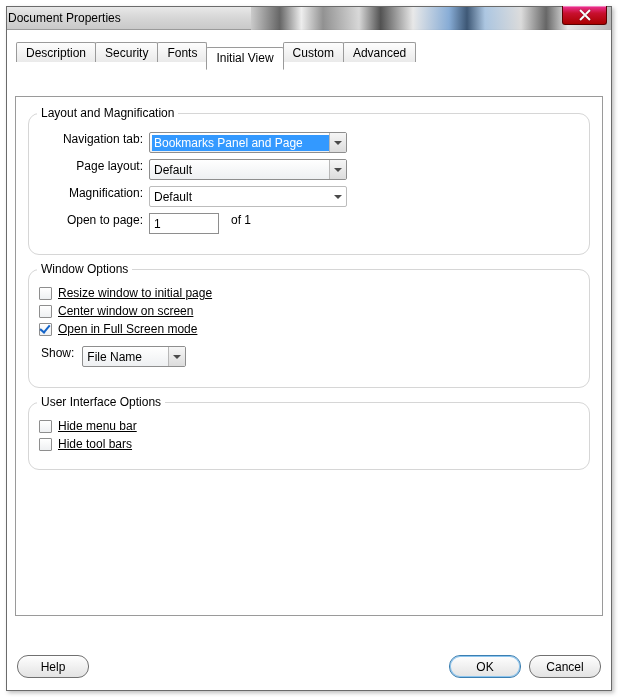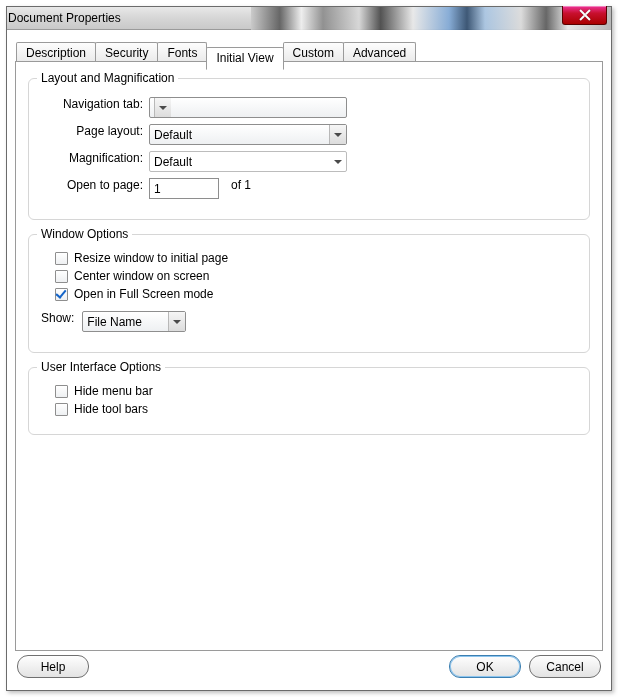--- a/index.html
+++ b/index.html
@@ -82,20 +82,21 @@
     box-shadow: 0 0 1px rgba(0,0,0,0.6);
   }
   .close-x::before { transform: rotate(45deg); }
   .close-x::after  { transform: rotate(-45deg); }
 
   .client {
     flex: 1;
     padding: 8px 8px 12px 8px;
     display: flex;
     flex-direction: column;
+    gap: 35px;
   }
 
   
   .tabstrip {
     display: flex;
     align-items: flex-end;
     height: 23px;
     padding-left: 1px;
     position: relative;
   }
@@ -124,21 +125,21 @@
     border: 1px solid #9a9a9a;
     flex: 1;
     background: #fff;
     padding: 10px 10px 10px 10px;
     position: relative;
   }
 
   
   .groupbox {
     border: 1px solid #d6d6d6;
-    border-radius: 6px;
+    border-radius: 11px;
     margin: 6px 2px 14px 2px;
     padding: 12px 10px 14px 10px;
     position: relative;
   }
   .groupbox > .legend {
     position: absolute;
     top: -8px;
     left: 8px;
     background: #fff;
     padding: 0 4px;
@@ -207,21 +208,22 @@
     border: 1px solid #8e8e8e;
     background: #fff;
     padding: 0 4px;
     display: inline-flex;
     align-items: center;
   }
 
   .check-row {
     display: flex;
     align-items: center;
-    margin: 4px 16px;
+    margin: 4px 0;
+    text-decoration: underline;
   }
   .chk {
     width: 13px;
     height: 13px;
     border: 1px solid #8e8e8e;
     background: linear-gradient(to bottom,#fff,#eef0f2);
     margin-right: 6px;
     position: relative;
     border-radius: 1px;
   }
@@ -284,20 +286,21 @@
     </div>
 
     <div class="tabpage">
 
       <div class="groupbox">
         <span class="legend">Layout and Magnification</span>
 
         <div class="row">
           <span class="lbl-right">Navigation tab:</span>
           <div class="combo" style="width:198px">
+            <span class="combo-text selected">Bookmarks Panel and Page</span>
             <div class="arrow"></div>
           </div>
         </div>
 
         <div class="row">
           <span class="lbl-right">Page layout:</span>
           <div class="combo" style="width:198px">
             <span class="combo-text">Default</span>
             <div class="arrow"></div>
           </div>

